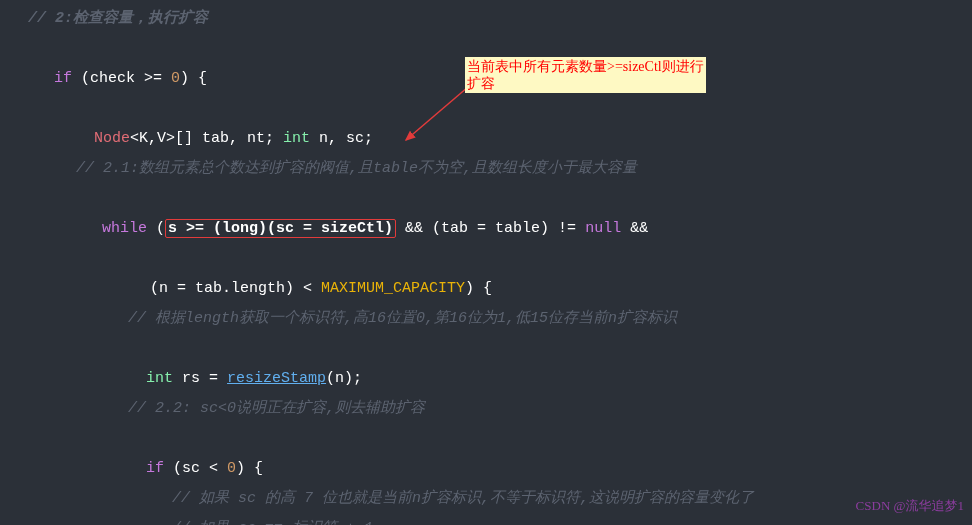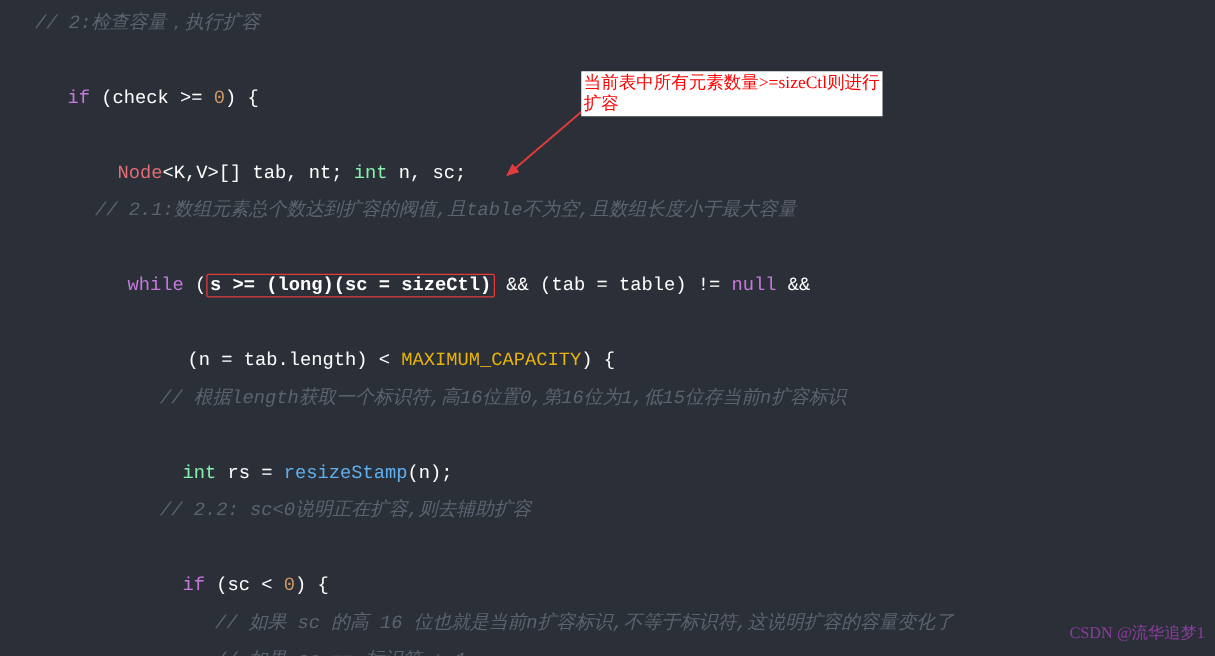--- a/index.html
+++ b/index.html
@@ -9,50 +9,50 @@
     font-size: 15px;
     line-height: 30px;
     color: #abb2bf;
     width: 972px;
     height: 525px;
     overflow: hidden;
     position: relative;
     padding: 4px 0 0 12px;
   }
   .line { white-space: pre; }
-  .l1 { padding-left: 16px; }
+  .l1 { padding-left: 16px; font-weight: bold; }
   .l2 { padding-left: 24px; }
   .l3 { padding-left: 64px; }
   .l4 { padding-left: 72px; }
   .l5 { padding-left: 116px; }
   .l6 { padding-left: 120px; }
   .l7 { padding-left: 160px; }
   .comment { color: #5c6370; font-style: italic; }
   .keyword { color: #c678dd; }
   .type { color: #86efac; }
   .ident { color: #e06c75; }
   .num { color: #d19a66; }
-  .func { color: #61afef; }
+  .func { color: #61afef; text-decoration: underline; }
   .plain { color: #ffffff; margin-top: 16px; }
   .const { color: #eab308; }
   .rbox {
     border: 1.5px solid #e23b3b;
     padding: 0 2px;
     border-radius: 2px;
     font-weight: bold;
   }
   .callout {
     position: absolute;
     left: 465px;
     top: 57px;
     color: #ff0000;
     font-family: SimSun, serif;
     font-size: 14px;
     line-height: 17px;
-    background: #ffffff;
+    background: #fef9c3;
     padding: 1px 2px;
     font-style: normal;
     z-index: 5;
   }
   .arrow {
     position: absolute;
     left: 398px;
     top: 82px;
     z-index: 4;
   }
@@ -95,21 +95,21 @@
 <div class="line l5">
   <span class="type">int </span><span class="plain">rs = </span><span class="func">resizeStamp</span><span class="plain">(n);</span>
 </div>
 
 <div class="line l5 comment">// 2.2: sc&lt;0说明正在扩容,则去辅助扩容</div>
 
 <div class="line l5">
   <span class="keyword">if</span><span class="plain"> (sc &lt; </span><span class="num">0</span><span class="plain">) {</span>
 </div>
 
-<div class="line l7 comment">// 如果 sc 的高 16 位也就是当前n扩容标识,不等于标识符,这说明扩容的容量变化了</div>
+<div class="line l7 comment">// 如果 sc 的高 7 位也就是当前n扩容标识,不等于标识符,这说明扩容的容量变化了</div>
 <div class="line l7 comment">// 如果 sc == 标识符 + 1</div>
 
 <svg class="arrow" width="80" height="70">
   <defs>
     <marker id="ah" markerWidth="8" markerHeight="8" refX="6" refY="3" orient="auto">
       <path d="M0,0 L7,3 L0,6 Z" fill="#e23b3b"></path>
     </marker>
   </defs>
   <line x1="70" y1="5" x2="8" y2="58" stroke="#e23b3b" stroke-width="1.5" marker-end="url(#ah)"></line>
 </svg>

